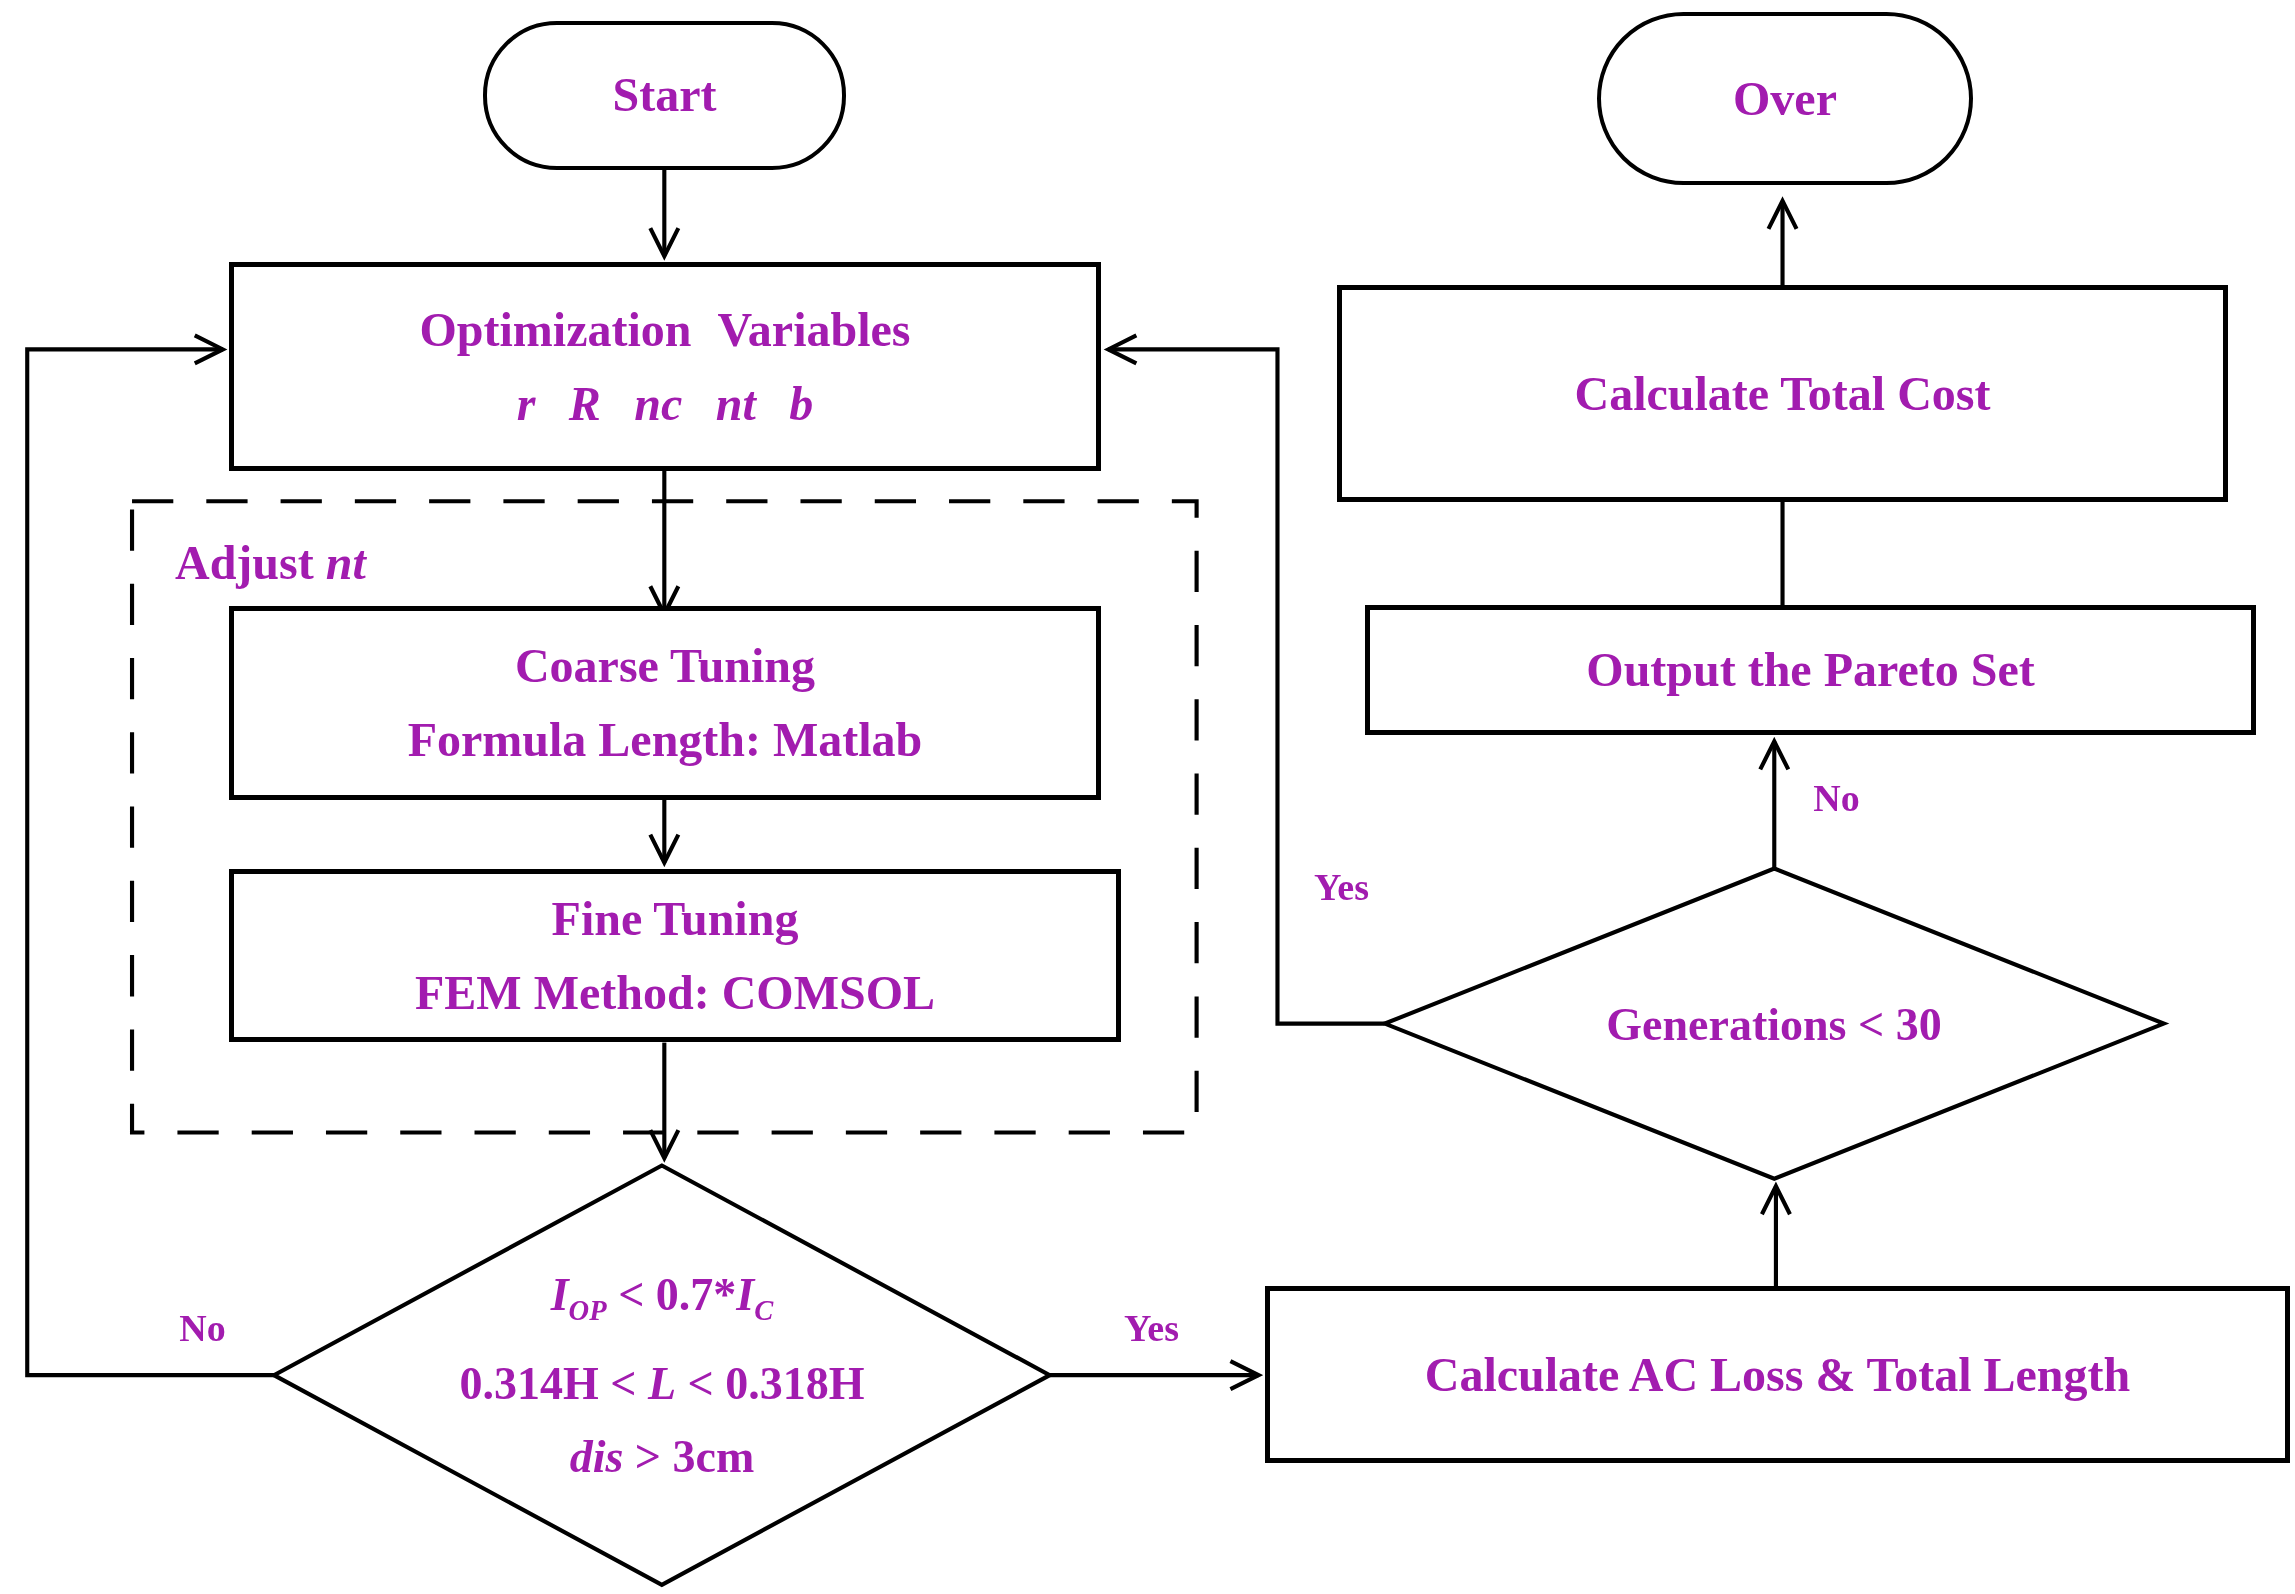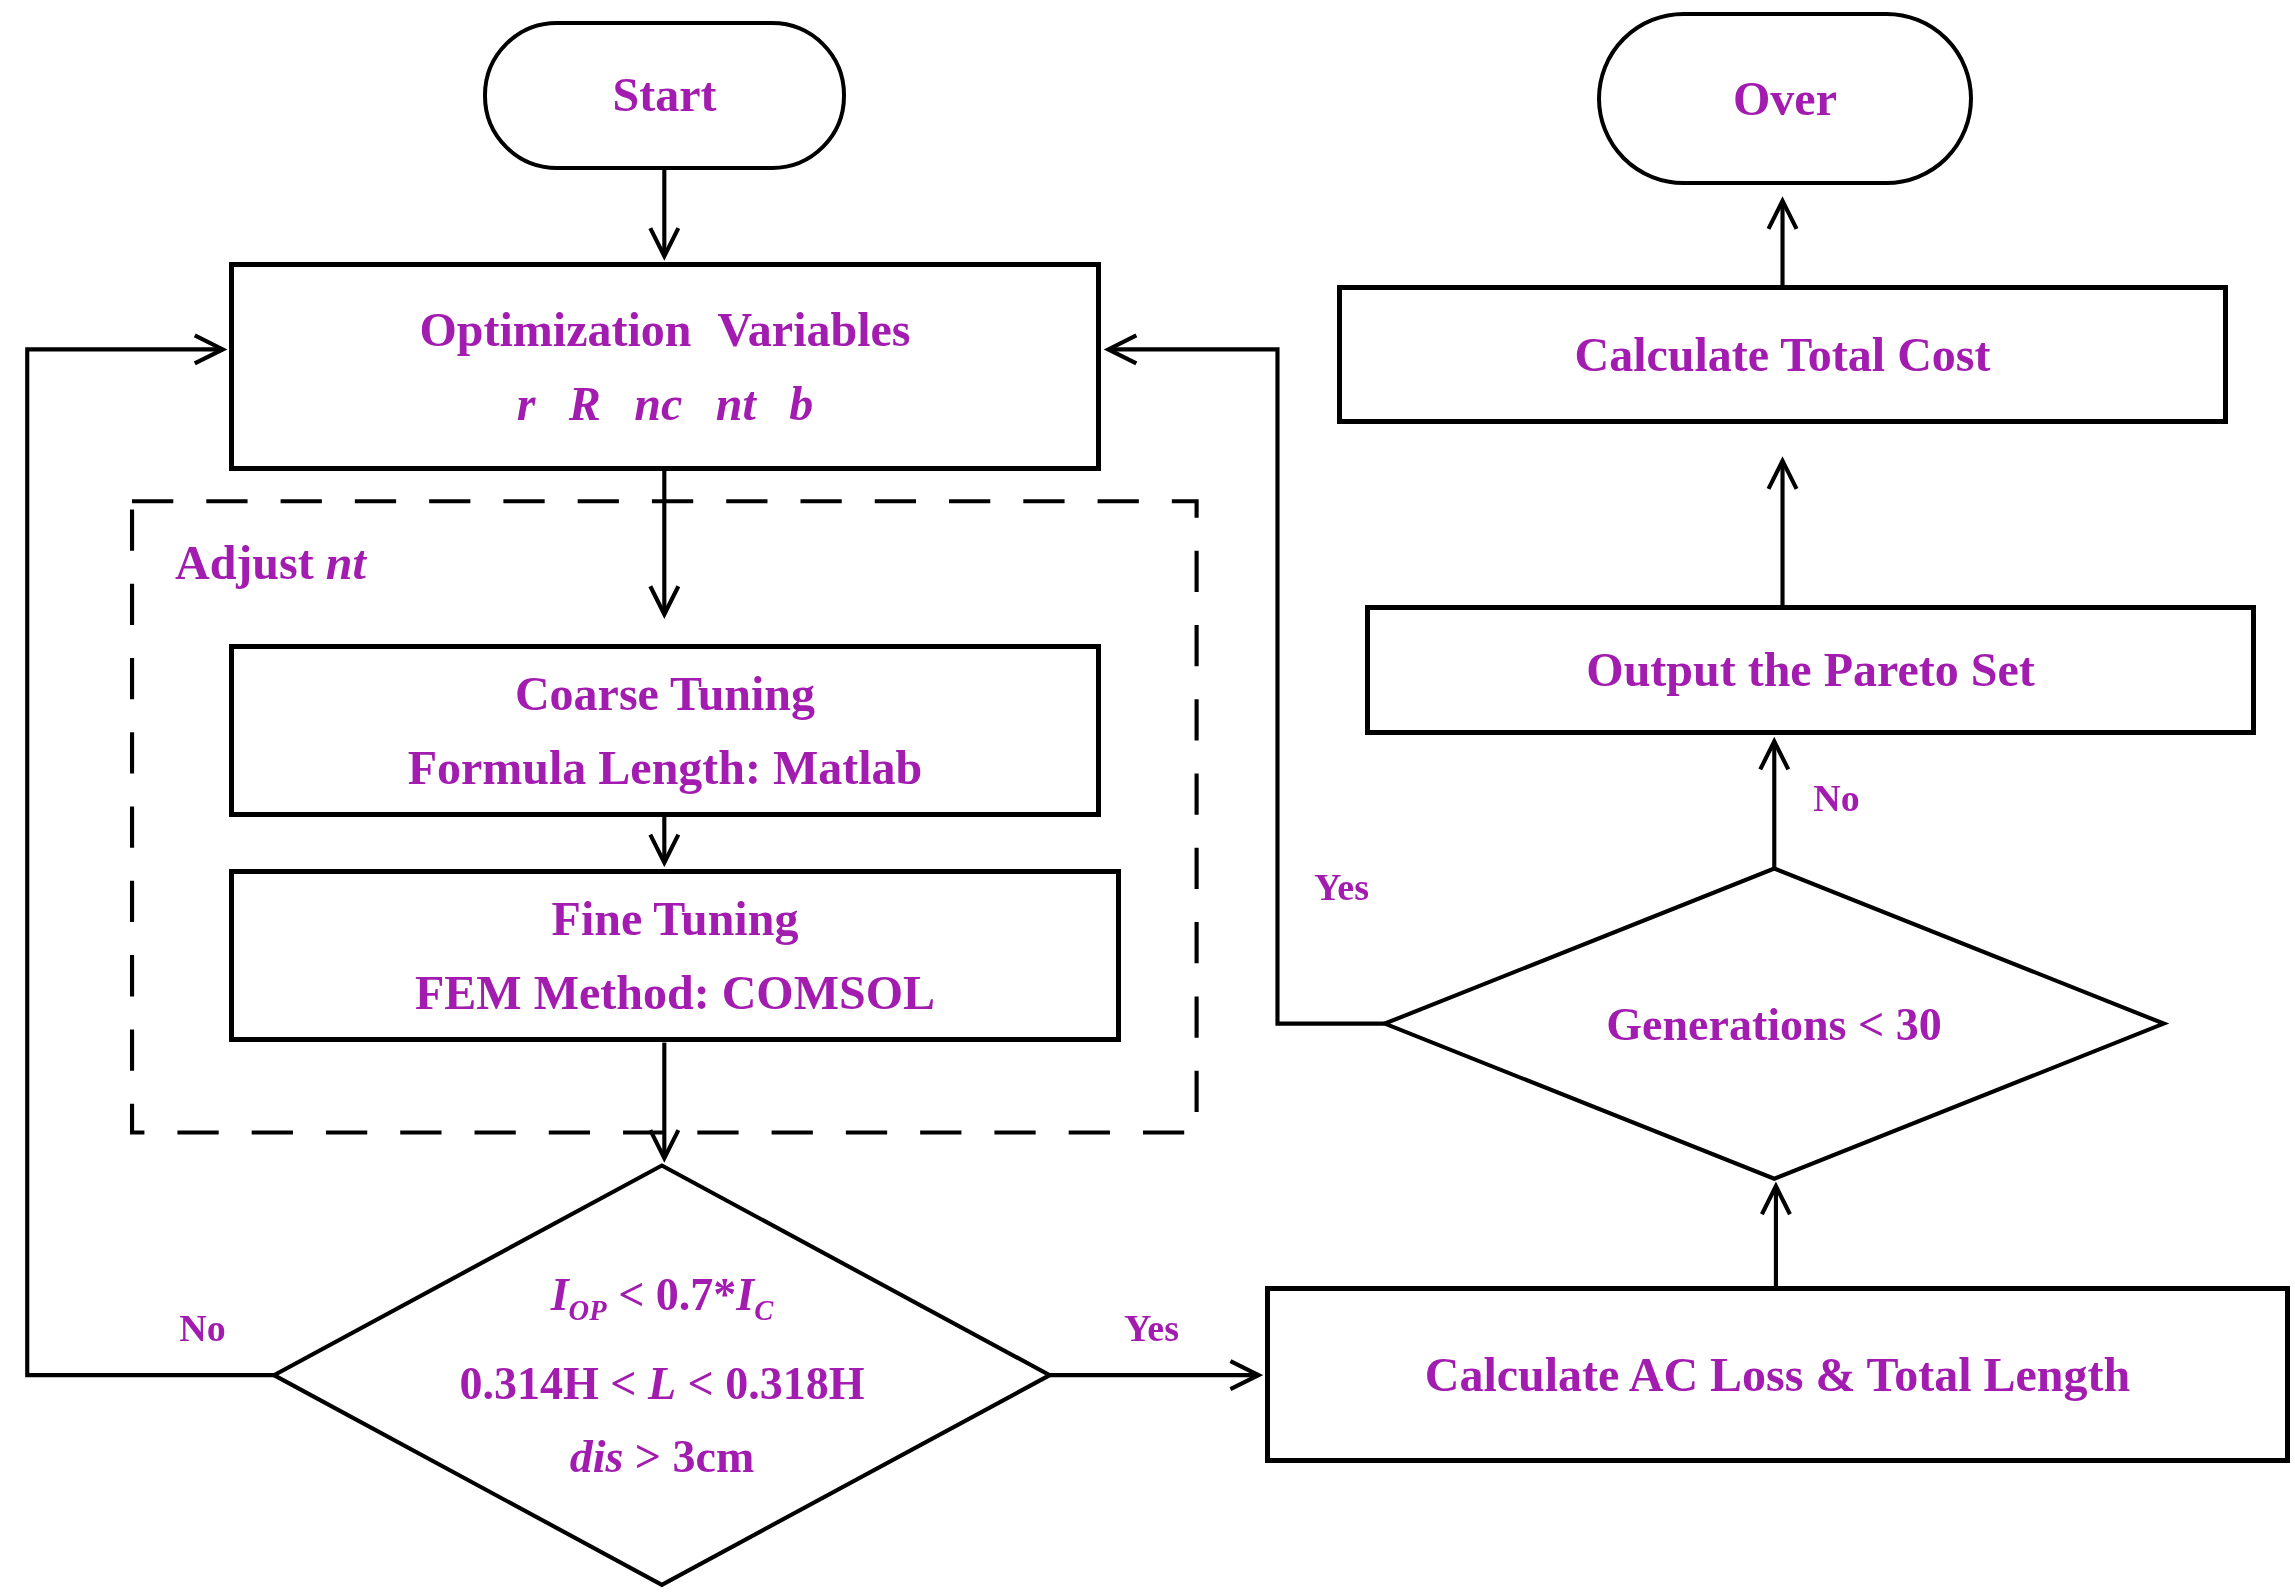--- a/index.html
+++ b/index.html
@@ -99,21 +99,21 @@
     <div class="txt">Over</div>
   </div>
 
   <div class="node rect" style="left:229px; top:262px; width:872px; height:209px;">
     <div class="txt wordgap">Optimization Variables</div>
     <div class="txt it vars">r R nc nt b</div>
   </div>
 
   <div class="free-label" style="left:169px; top:535px;"><span>Adjust</span><span> </span><span class="it">nt</span></div>
 
-  <div class="node rect" style="left:229px; top:644px; width:872px; height:173px;font-family:Liberation Serif, serif;">
+  <div class="node rect" style="left:229px; top:606px; width:872px; height:194px;font-family:Liberation Serif, serif;">
     <div class="txt">Coarse Tuning</div>
     <div class="txt">Formula Length: Matlab</div>
   </div>
 
   <div class="node rect" style="left:229px; top:869px; width:892px; height:173px;">
     <div class="txt">Fine Tuning</div>
     <div class="txt">FEM Method: COMSOL</div>
   </div>
 
   <div class="diamond-text" style="left:332px; top:1207px; width:660px; height:337px;">
@@ -127,21 +127,21 @@
   </div>
 
   <div class="diamond-text" style="left:1444px; top:910px; width:660px; height:228px;">
     <div class="txt">Generations &lt; 30</div>
   </div>
 
   <div class="node rect" style="left:1337px; top:605px; width:891px; height:130px;margin-left:28px;">
     <div class="txt">Output the Pareto Set</div>
   </div>
 
-  <div class="node rect" style="left:1337px; top:285px; width:891px; height:139px;">
+  <div class="node rect" style="left:1337px; top:285px; width:891px; height:217px;">
     <div class="txt">Calculate Total Cost</div>
   </div>
 
   <div class="edge-label" style="left:124px; top:1306px; width:157px;">No</div>
   <div class="edge-label" style="left:1073px; top:1306px; width:157px;">Yes</div>
   <div class="edge-label" style="left:1288px; top:865px; width:107px;">Yes</div>
   <div class="edge-label" style="left:1787px; top:776px; width:99px;">No</div>
 
 </div>
 

